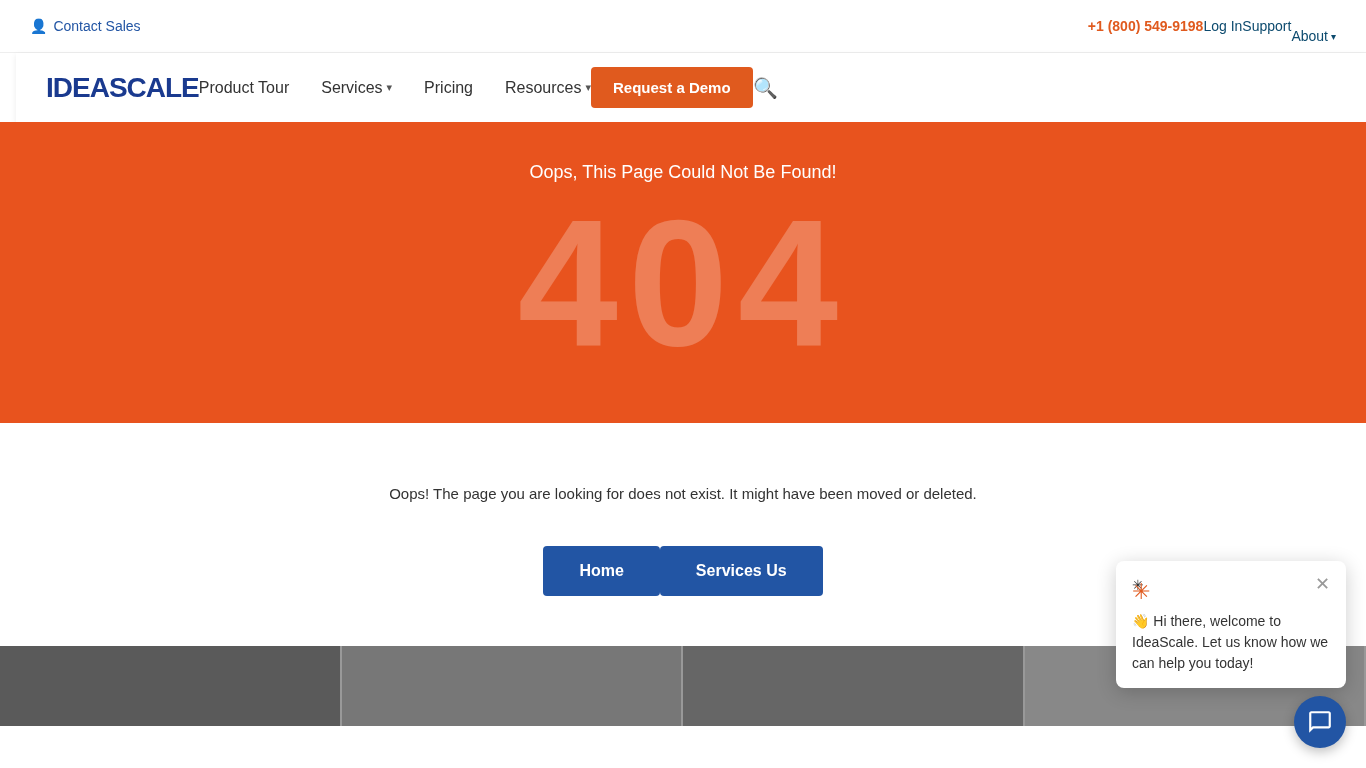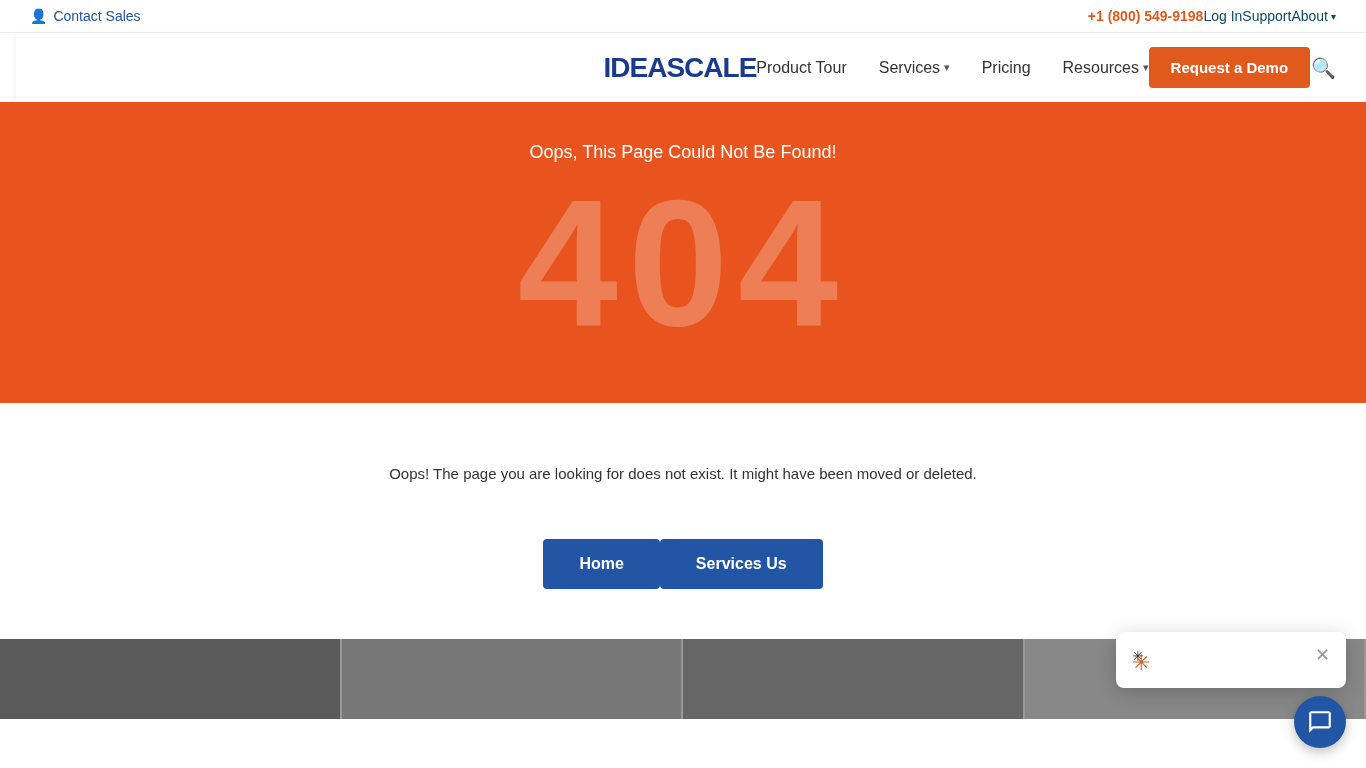--- a/index.html
+++ b/index.html
@@ -13,27 +13,27 @@
       padding: 8px 30px;
       background: #fff;
       border-bottom: 1px solid #eee;
       font-size: 14px;
     }
     .top-bar-left { display: flex; align-items: center; gap: 6px; color: #2255a4; }
     .top-bar-left .person-icon { color: #2255a4; }
     .top-bar-right { display: flex; align-items: center; }
     .top-bar-right a, .top-bar-right span { color: #0c4a6e; text-decoration: none; cursor: pointer; }
     .top-bar-right .phone { color: #e05a1e; font-weight: 600; }
-    .top-bar-right .about-item { display: flex; align-items: center; gap: 3px; }
+    .top-bar-right .about-item { display: flex; align-items: center; gap: 3px; margin-top: 20px; }
     .top-bar-right .about-item .chevron { font-size: 10px; }
 
     
     .navbar {
       display: flex;
-      justify-content: flex-end;
+      justify-content: flex-start;
       align-items: center;
       padding: 14px 30px;
       background: #fff;
       box-shadow: 0 2px 6px rgba(0,0,0,0.08);
       margin-left: 16px;
     }
     .logo {
       font-size: 28px;
       font-weight: 900;
       color: #1a3a8f;
@@ -99,21 +99,20 @@
     .content-area .oops-text {
       font-size: 15px;
       color: #333;
       text-align: center;
       max-width: 800px;
       margin-bottom: 40px;
       line-height: 1.5;
     }
     .btn-row {
       display: flex;
-      margin-top: 13px;
     }
     .btn-home, .btn-contact {
       padding: 16px 36px;
       font-size: 16px;
       font-weight: 600;
       border: none;
       border-radius: 4px;
       cursor: pointer;
       color: #fff;
       background: #2255a4;
@@ -250,19 +249,22 @@
   <div class="strip-seg"></div>
   <div class="strip-seg"></div>
   <div class="strip-seg"></div>
 </div>
 
 <div class="chat-popup">
   <div class="chat-header">
     <div class="chat-loader">✳</div>
     <span class="close-btn">✕</span>
   </div>
+  <div class="chat-body">
+    <span>👋 Hi there, welcome to IdeaScale. Let us know how we can help you today!</span>
+  </div>
 </div>
 
 <div class="chat-button">
   <svg viewBox="0 0 24 24">
     <path d="M20 2H4c-1.1 0-2 .9-2 2v18l4-4h14c1.1 0 2-.9 2-2V4c0-1.1-.9-2-2-2zm0 14H5.17L4 17.17V4h16v12z"></path>
   </svg>
 </div>
 
 </body></html>

